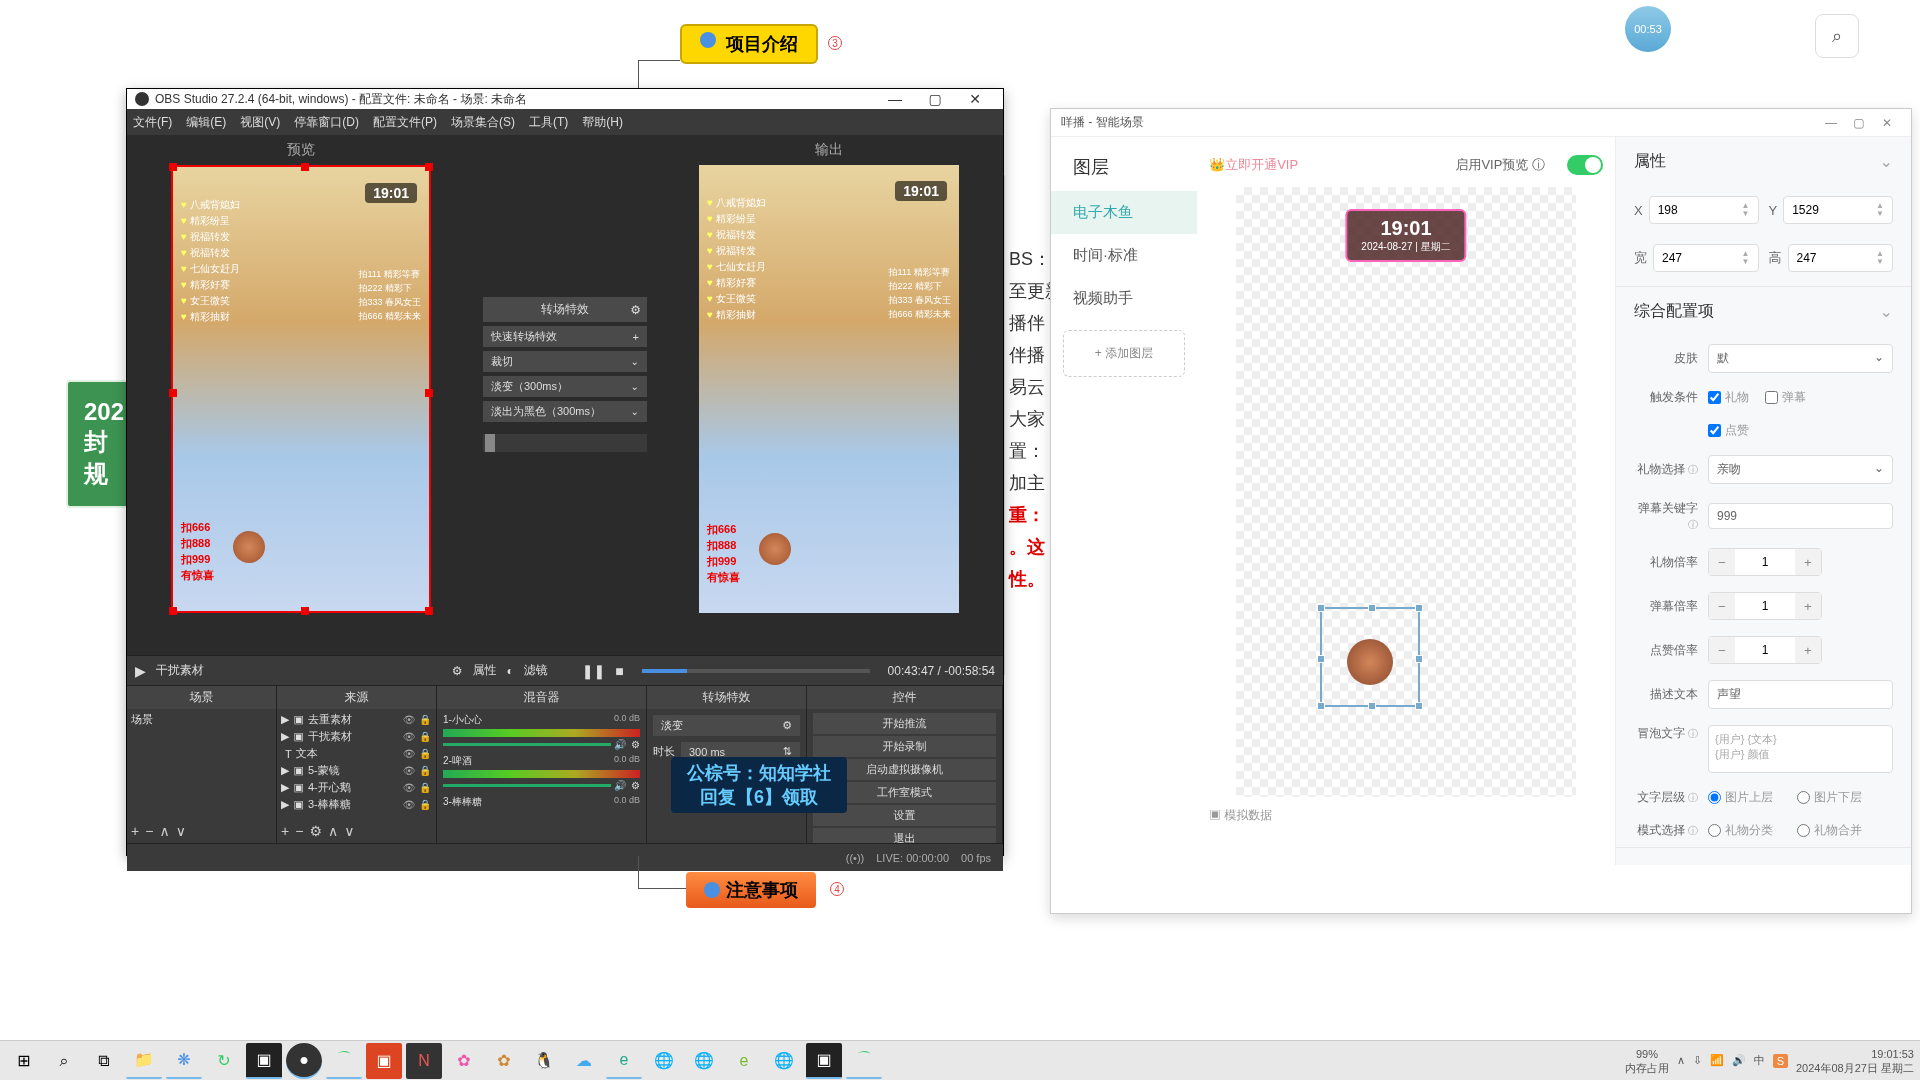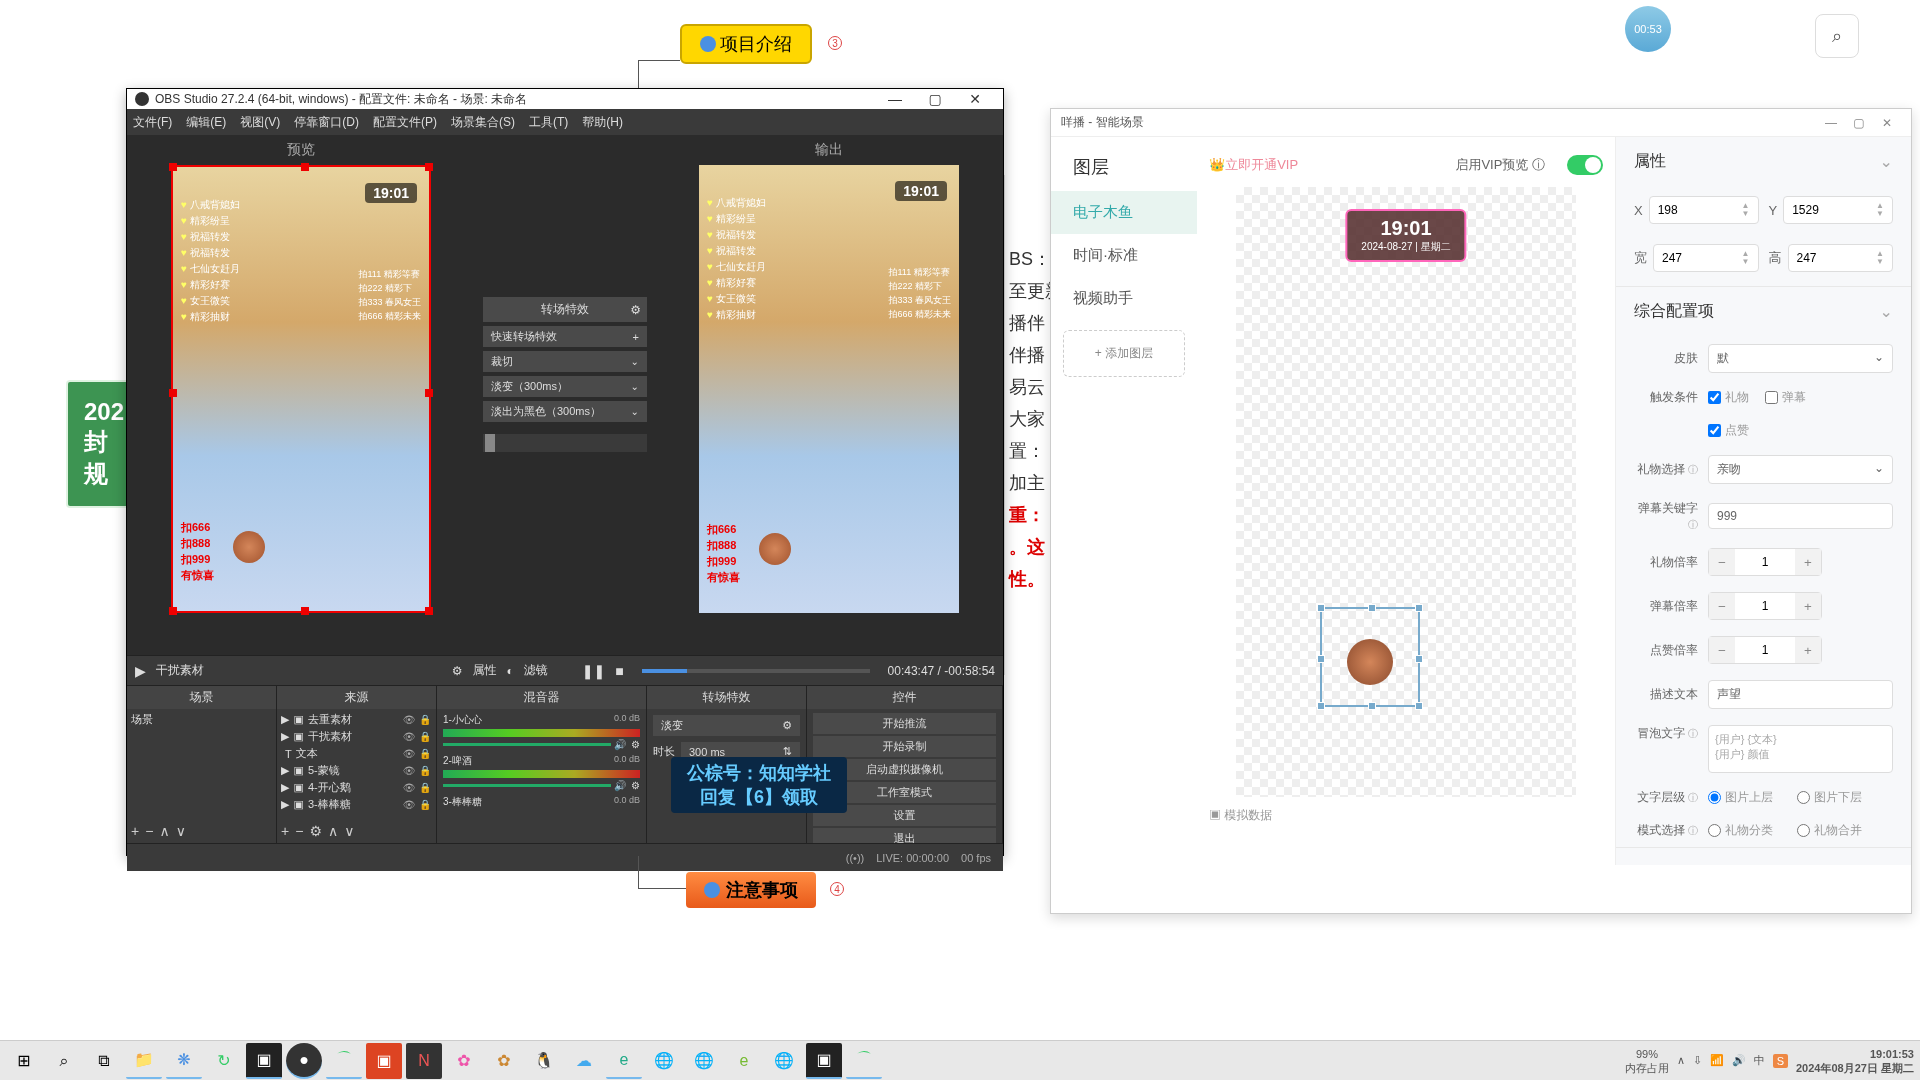--- a/index.html
+++ b/index.html
@@ -1,19 +1,19 @@
 <!DOCTYPE html>
 <html><head>
 <meta charset="utf-8">
 <style>
 * { margin: 0; padding: 0; box-sizing: border-box; font-family: "Microsoft YaHei", Arial, sans-serif; }
 body { width: 1920px; height: 1080px; background: #fff; position: relative; overflow: hidden; font-size: 12px; }
 
 
-.annotation-yellow { position: absolute; background: #ffd700; border: 2px solid #c9a500; border-radius: 6px; padding: 6px 18px; display: flex; align-items: center; gap: 4px; font-size: 18px; font-weight: normal; }
+.annotation-yellow { position: absolute; background: #ffd700; border: 2px solid #c9a500; border-radius: 6px; padding: 6px 18px; display: flex; align-items: flex-start; gap: 10px; font-size: 18px; font-weight: bold; }
 .annotation-yellow .play-circle { width: 16px; height: 16px; border-radius: 50%; background: #4a90e2; }
 .annotation-orange { position: absolute; background: linear-gradient(#ff8c42, #e85a1a); border-radius: 4px; padding: 6px 18px; display: flex; align-items: center; gap: 6px; font-size: 18px; font-weight: bold; color: #000; }
 .annotation-orange .check-circle { width: 16px; height: 16px; border-radius: 50%; background: #4a90e2; }
 .circle-num { position: absolute; width: 14px; height: 14px; border: 1px solid #d44; border-radius: 50%; color: #d44; font-size: 10px; display: flex; align-items: center; justify-content: center; }
 .connector { position: absolute; border-left: 1px solid #555; }
 .connector-h { position: absolute; border-top: 1px solid #555; }
 
 .blue-badge { position: absolute; width: 46px; height: 46px; border-radius: 50%; background: linear-gradient(#8ecae6, #5aa9d6); display: flex; align-items: center; justify-content: center; color: #fff; font-size: 11px; }
 .search-btn { position: absolute; width: 44px; height: 44px; border: 1px solid #ddd; border-radius: 8px; display: flex; align-items: center; justify-content: center; font-size: 18px; color: #555; }
 
@@ -133,21 +133,21 @@
 .radio-row { display: flex; gap: 24px; }
 .radio-row label { display: flex; align-items: center; gap: 4px; color: #999; }
 .textarea { background: #fff; border: 1px solid #ddd; border-radius: 4px; padding: 6px; font-size: 11px; color: #aaa; min-height: 48px; flex: 1; }
 
 
 .taskbar { position: absolute; left: 0; bottom: 0; width: 100%; height: 40px; background: #e8e8e8; display: flex; align-items: center; padding: 0 6px; gap: 4px; border-top: 1px solid #ccc; }
 .taskbar .tb-icon { width: 36px; height: 36px; display: flex; align-items: center; justify-content: center; font-size: 16px; border-radius: 2px; }
 .taskbar .tb-icon.active { border-bottom: 2px solid #76b9ed; }
 .taskbar .spacer { flex: 1; }
 .taskbar .tray { display: flex; align-items: center; gap: 8px; color: #555; font-size: 11px; }
-.taskbar .clock { text-align: right; line-height: 14px; font-weight: bold; }
+.taskbar .clock { text-align: right; line-height: 14px; }
 .taskbar .mem { text-align: center; line-height: 14px; }
 </style>
 </head>
 <body>
 
 <div class="blue-badge" style="left:1625px; top:6px;">
     <span>00:53</span>
   </div>
 <div class="search-btn" style="left:1815px; top:14px;">
   <span>⌕</span>

